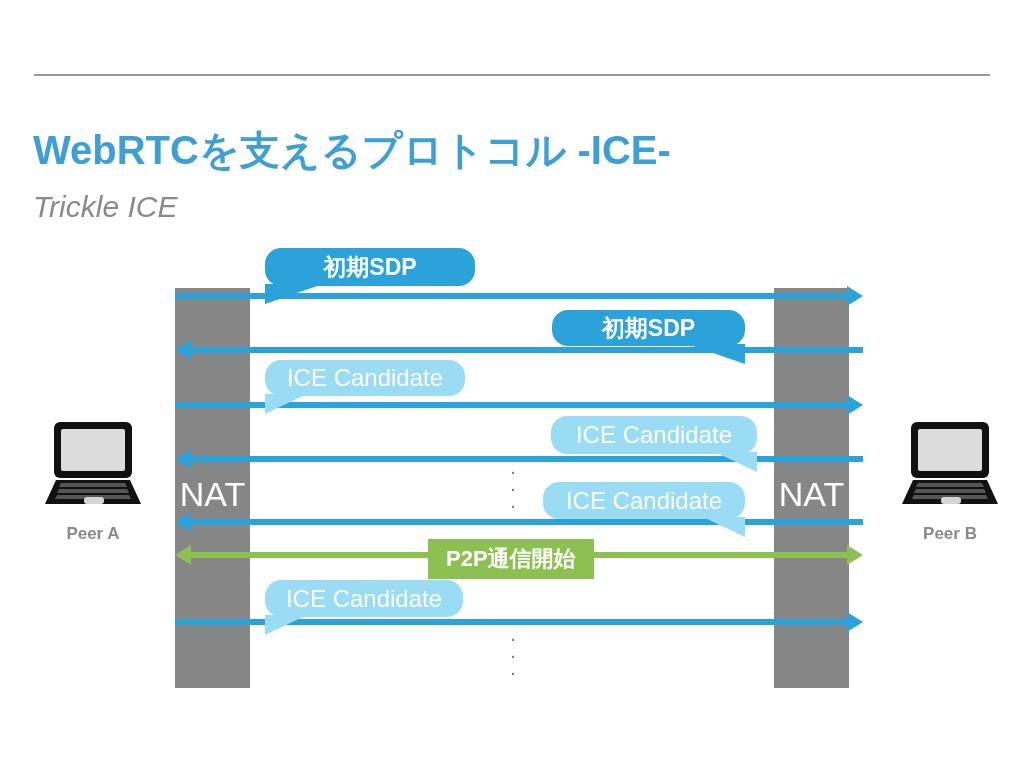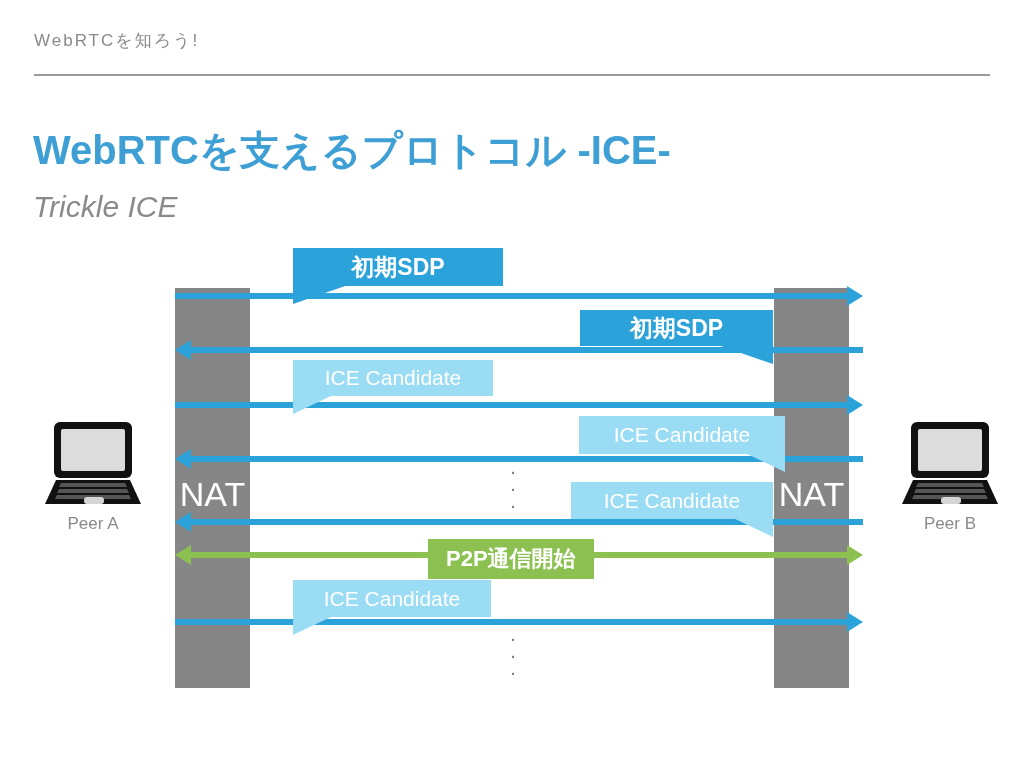--- a/index.html
+++ b/index.html
@@ -49,21 +49,21 @@
     top:245px;font-size:34px;color:#ffffff;
   }
   #nat-left-label{left:175px;}
   #nat-right-label{left:774px;}
 
   
   .peer{position:absolute;width:140px;}
   #peer-a{left:23px;top:190px;}
   #peer-b{left:880px;top:190px;}
   .peer-label{
-    margin-top:6px;text-align:center;font-size:17px;color:#8a8a8a;
+    margin-top:16px;text-align:center;font-size:17px;color:#8a8a8a;font-weight:bold;
   }
   .laptop{display:block;margin:0 auto;}
 
   
   .arrow{position:absolute;height:0;}
   .arrow .shaft{
     position:absolute;top:-3px;height:6px;
   }
   .arrow .head{
     position:absolute;width:0;height:0;
@@ -74,25 +74,24 @@
   .blue .shaft{background:#2ba2da;}
   .green .shaft{background:#8cc152;}
   .blue .head.right{border-left:16px solid #2ba2da;}
   .blue .head.left{border-right:16px solid #2ba2da;}
   .green .head.right{border-left:16px solid #8cc152;}
   .green .head.left{border-right:16px solid #8cc152;}
 
   
   .bubble{
     position:absolute;
-    border-radius:0;
+    border-radius:16px;
     color:#ffffff;
     display:flex;align-items:center;justify-content:center;
     white-space:nowrap;
-    margin-left:28px;
   }
   .bubble.dark{background:#2ba2da;}
   .bubble.light{background:#9adcf4;}
   .bubble .tail{
     position:absolute;width:0;height:0;bottom:-18px;
   }
   .bubble.dark.tail-left .tail{
     left:0;border-left:0 solid transparent;
     border-right:58px solid transparent;
     border-top:20px solid #2ba2da;
@@ -103,42 +102,41 @@
   }
   .bubble.dark.tail-right .tail{
     right:0;border-left:58px solid transparent;
     border-top:20px solid #2ba2da;
   }
   .bubble.light.tail-right .tail{
     right:0;border-left:42px solid transparent;
     border-top:20px solid #9adcf4;
   }
   .bubble.sdp{font-size:23px;font-weight:bold;}
-  .bubble.ice{font-size:21px;}
+  .bubble.ice{font-size:24px;}
 
   
   #p2p-label{
     position:absolute;
     background:#8cc152;color:#ffffff;
     font-size:22px;font-weight:bold;
     padding:5px 18px;
     white-space:nowrap;
   }
   
   .dots{
     position:absolute;width:10px;text-align:center;
     color:#777777;font-size:20px;line-height:17px;
   }
   .dots span{display:block;}
 </style>
 </head>
 <body>
 
 <div id="slide-header">
-  <div id="header-label">WebRTCを知ろう!</div>
   <div id="header-rule"></div>
 </div>
 
 <div id="slide-title">WebRTCを支えるプロトコル -ICE-</div>
 <div id="slide-subtitle">Trickle ICE</div>
 
 <div id="diagram">
 
   <div class="nat-col" id="nat-left"></div>
   <div class="nat-col" id="nat-right"></div>

